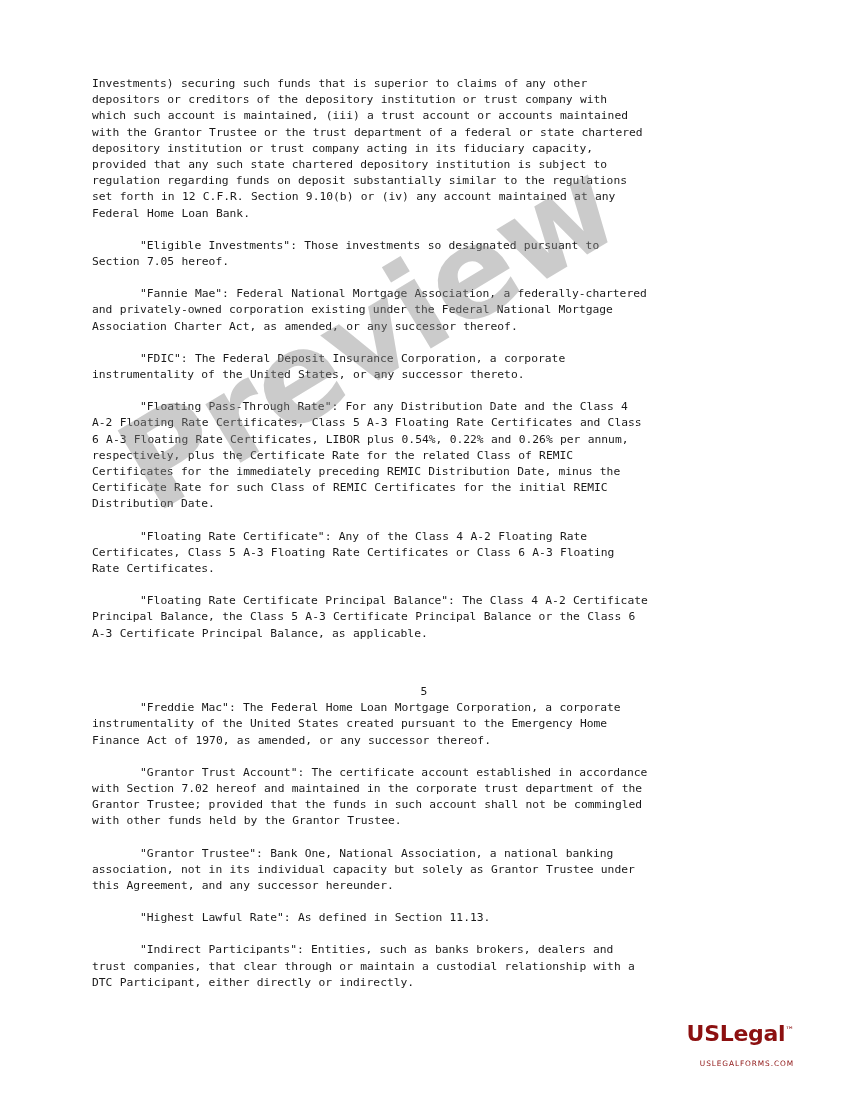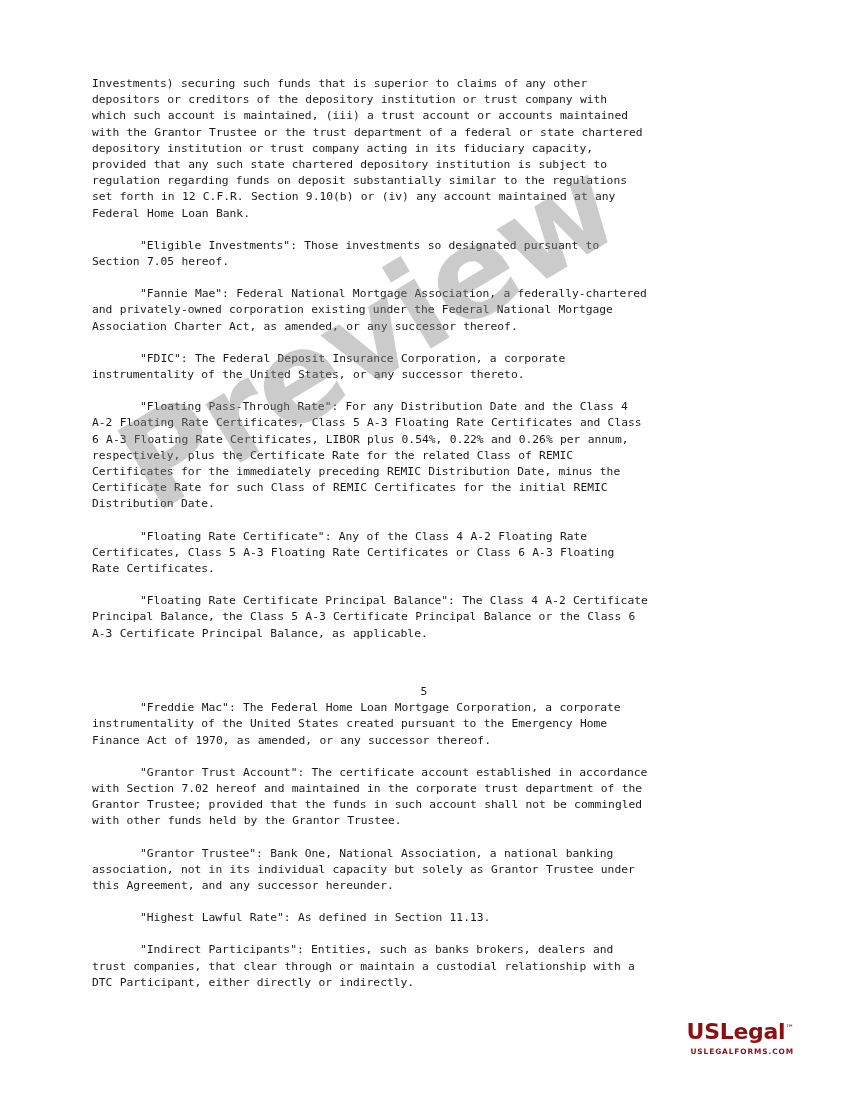--- a/index.html
+++ b/index.html
@@ -74,21 +74,21 @@
     transform: rotate(-31deg);
     transform-origin: left top;
     white-space: nowrap;
     letter-spacing: -2px;
   }
 
   
   .footer-logo {
     position: absolute;
     right: 56px;
-    bottom: 44px;
+    bottom: 32px;
     z-index: 6;
     text-align: right;
     font-family: "DejaVu Sans", sans-serif;
   }
   .logo-main {
     font-size: 22px;
     font-weight: bold;
     color: #8c1010;
     letter-spacing: -0.3px;
     line-height: 22px;
@@ -99,23 +99,23 @@
   }
   .logo-main .legal {
     color: #8c1010;
   }
   .logo-tm {
     font-size: 9px;
     vertical-align: super;
     font-weight: normal;
   }
   .logo-sub {
-    margin-top: 4px;
+    margin-top: 14px;
     font-size: 7.4px;
-    font-weight: bold;
+    font-weight: normal;
     color: #8c1010;
     letter-spacing: 0.9px;
     white-space: nowrap;
   }
 </style>
 </head>
 <body>
 
 <div class="page">
 

